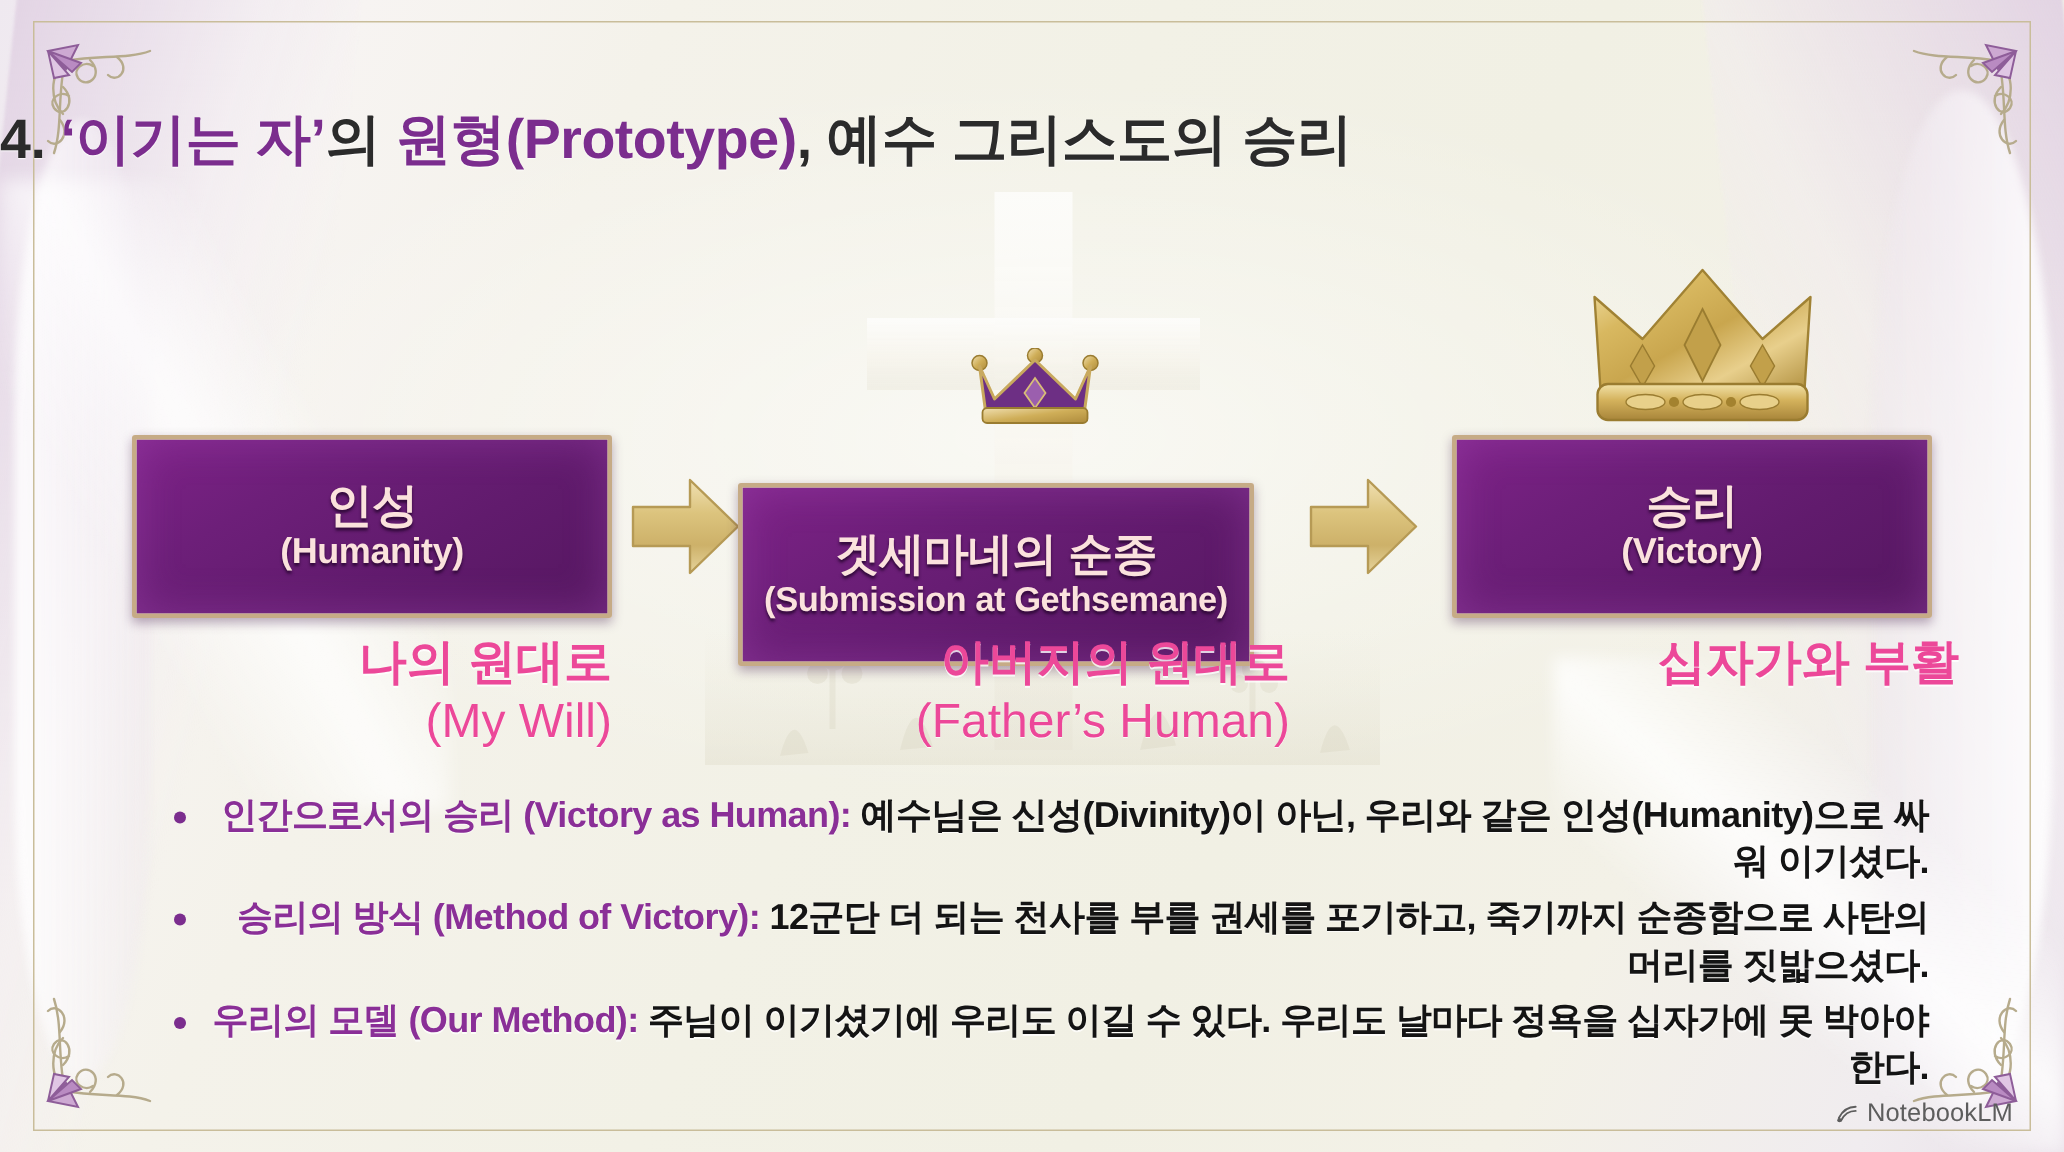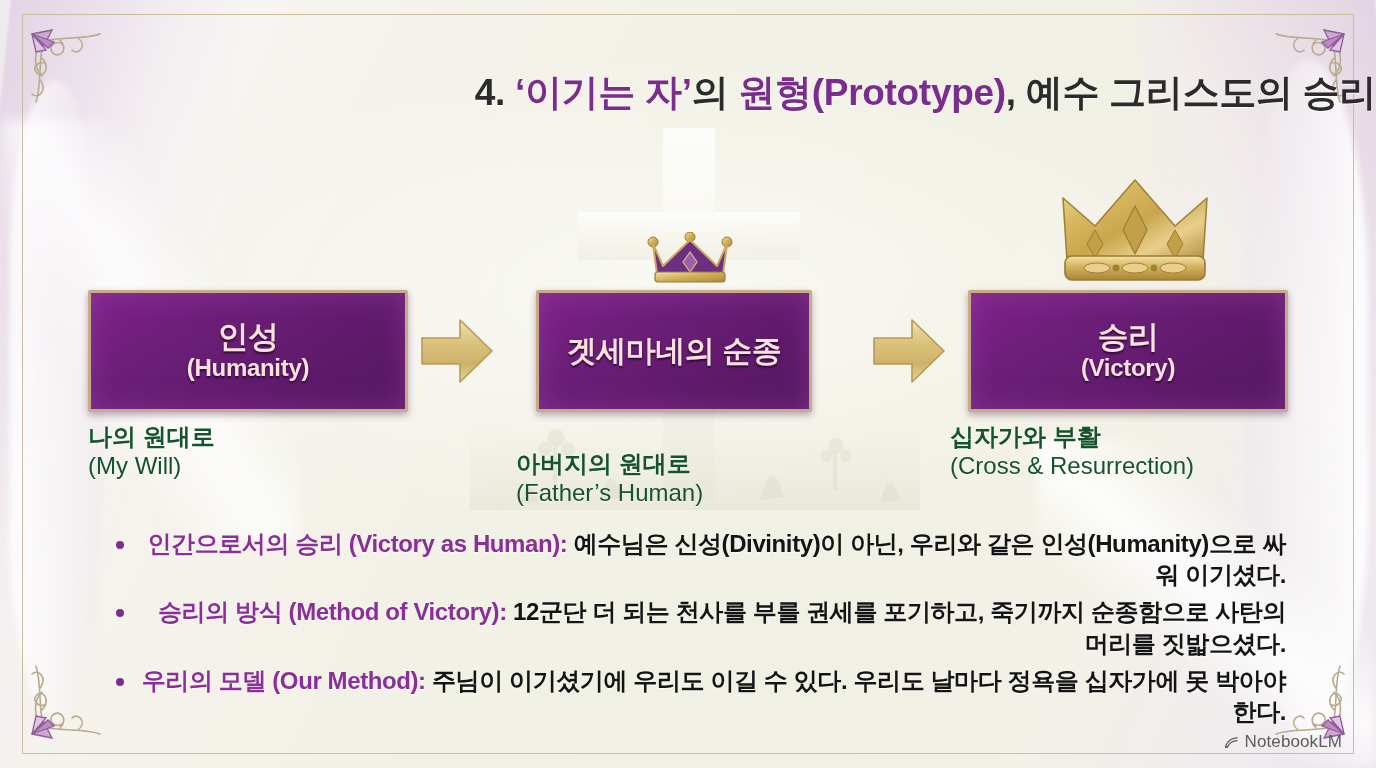--- a/index.html
+++ b/index.html
@@ -73,21 +73,21 @@
   }
   .corner { position: absolute; width: 120px; height: 120px; pointer-events: none; }
   .corner.tl { left: 8px;  top: 6px; }
   .corner.tr { right: 8px; top: 6px;  transform: scaleX(-1); }
   .corner.bl { left: 8px;  bottom: 6px; transform: scaleY(-1); }
   .corner.br { right: 8px; bottom: 6px; transform: scale(-1,-1); }
 
   
   .title {
     position: absolute; left: 0; right: 0; top: 68px;
-    text-align: right;
+    text-align: left;
     font-size: 37px; font-weight: bold; letter-spacing: -0.3px;
     color: #2b2b2b;
     text-shadow: 0 1px 1px rgba(255,255,255,0.9);
     white-space: nowrap;
   }
   .title .hl { color: #7b2d8e; }
 
   
   .flow { position: absolute; left: 60px; right: 60px; top: 290px; height: 130px; }
   .node {
@@ -103,38 +103,38 @@
     font-size: 31px; font-weight: bold; line-height: 1.05;
     text-shadow: 0 2px 2px rgba(40,6,48,0.85);
     letter-spacing: -0.5px;
   }
   .node .en {
     font-size: 24px; font-weight: bold; line-height: 1.1; margin-top: 2px;
     text-shadow: 0 2px 2px rgba(40,6,48,0.85);
     letter-spacing: -0.3px;
   }
   .node.n1 { left: 28px;  width: 320px; }
-  .node.n2 { left: 476px; width: 276px; }
+  .node.n2 { left: 432px; width: 344px; margin-top: 32px; }
   .node.n3 { left: 908px; width: 320px; justify-content: center; }
   .node.n2 .ko { font-size: 30px; }
   .node.n2 .en { font-size: 23px; }
 
   .arrow { position: absolute; top: 22px; width: 74px; height: 78px; }
   .arrow.a1 { left: 360px; }
   .arrow.a2 { left: 812px; }
 
   
   .caps { position: absolute; left: 60px; right: 60px; top: 422px; height: 80px; }
   .cap {
-    position: absolute; top: 0; text-align: left;
-    color: #14532d; font-size: 24px; font-weight: bold; line-height: 1.22;
+    position: absolute; top: 0; text-align: right;
+    color: #ec4899; font-size: 32px; font-weight: bold; line-height: 1.22;
     text-shadow: 0 1px 0 rgba(255,255,255,0.8);
   }
   .cap.c1 { left: 28px;  width: 320px; }
-  .cap.c2 { left: 456px; width: 344px; margin-top: 27px; }
+  .cap.c2 { left: 456px; width: 344px; }
   .cap.c3 { left: 890px; width: 356px; }
   .cap .l2 { display: block; font-weight: normal; }
 
   
   .crown-big { position: absolute; left: 1055px; top: 172px; width: 160px; height: 116px; }
   .crown-small { position: absolute; left: 645px; top: 232px; width: 90px; height: 56px; }
 
   
   .bullets {
     position: absolute; left: 112px; right: 90px; top: 528px;
@@ -350,20 +350,21 @@
           <stop offset="70%" stop-color="#cdb169"></stop>
           <stop offset="100%" stop-color="#e6d49c"></stop>
         </linearGradient>
       </defs>
       <path d="M2 26 L40 26 L40 8 L72 39 L40 70 L40 52 L2 52 Z" fill="url(#arrg)" stroke="#b69a55" stroke-width="1.6" stroke-linejoin="round"></path>
     </svg>
   </div>
 
   <div class="node n2">
     <div class="ko">겟세마네의 순종</div>
+    <div class="en">(Submission at Gethsemane)</div>
   </div>
 
   <div class="arrow a2">
     <svg width="74" height="78" viewBox="0 0 74 78">
       <path d="M2 26 L40 26 L40 8 L72 39 L40 70 L40 52 L2 52 Z" fill="url(#arrg)" stroke="#b69a55" stroke-width="1.6" stroke-linejoin="round"></path>
     </svg>
   </div>
 
   <div class="node n3">
     <div class="ko">승리</div>
@@ -375,21 +376,20 @@
   <div class="cap c1">
     <span>나의 원대로</span>
     <span class="l2">(My Will)</span>
   </div>
   <div class="cap c2">
     <span>아버지의 원대로</span>
     <span class="l2">(Father’s Human)</span>
   </div>
   <div class="cap c3">
     <span>십자가와 부활</span>
-    <span class="l2">(Cross &amp; Resurrection)</span>
   </div>
 </div>
 
 <div class="bullets">
   <p class="bullet">
     <span class="lead">인간으로서의 승리 (Victory as Human):</span><span> 예수님은 신성(Divinity)이 아닌, 우리와 같은 인성(Humanity)으로 싸워 이기셨다.</span>
   </p>
   <p class="bullet">
     <span class="lead">승리의 방식 (Method of Victory):</span><span> 12군단 더 되는 천사를 부를 권세를 포기하고, 죽기까지 순종함으로 사탄의 머리를 짓밟으셨다.</span>
   </p>

